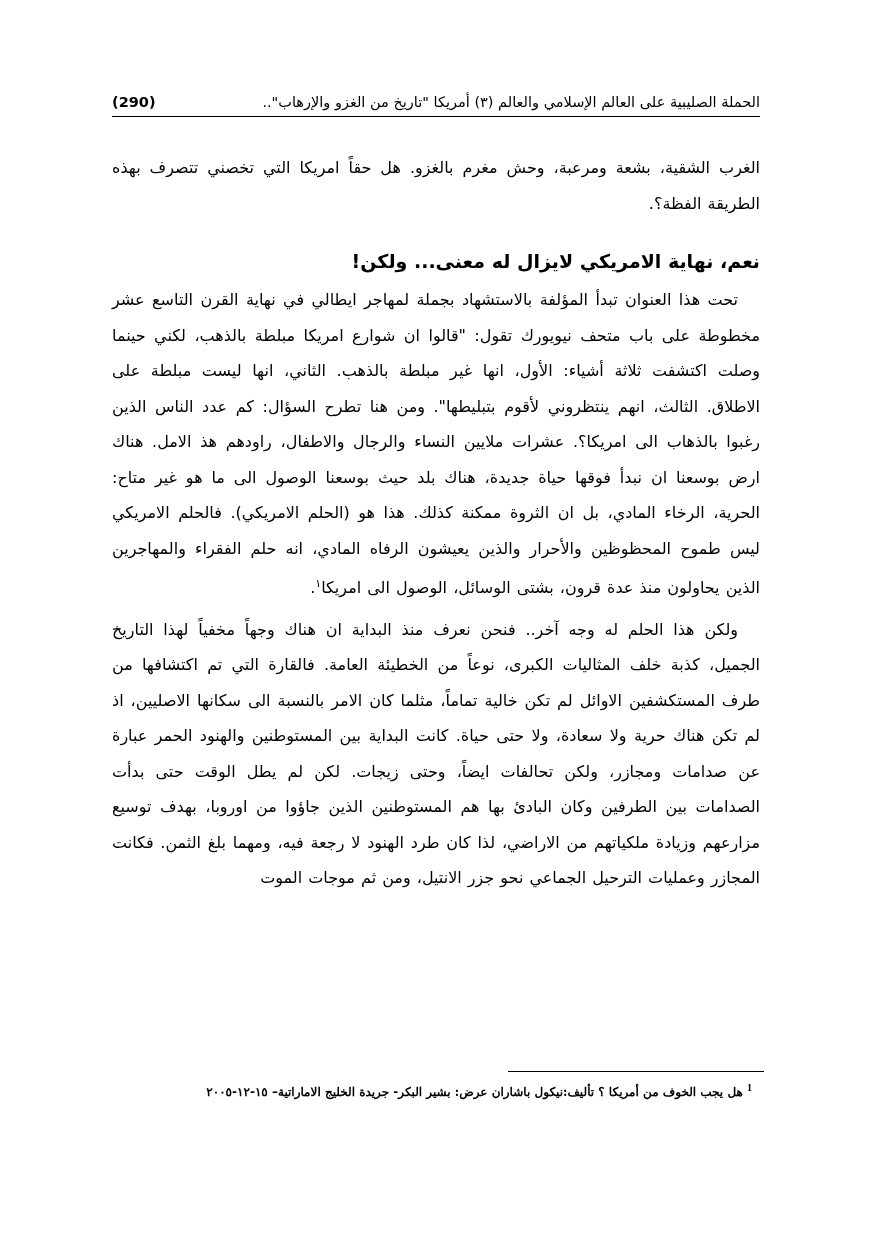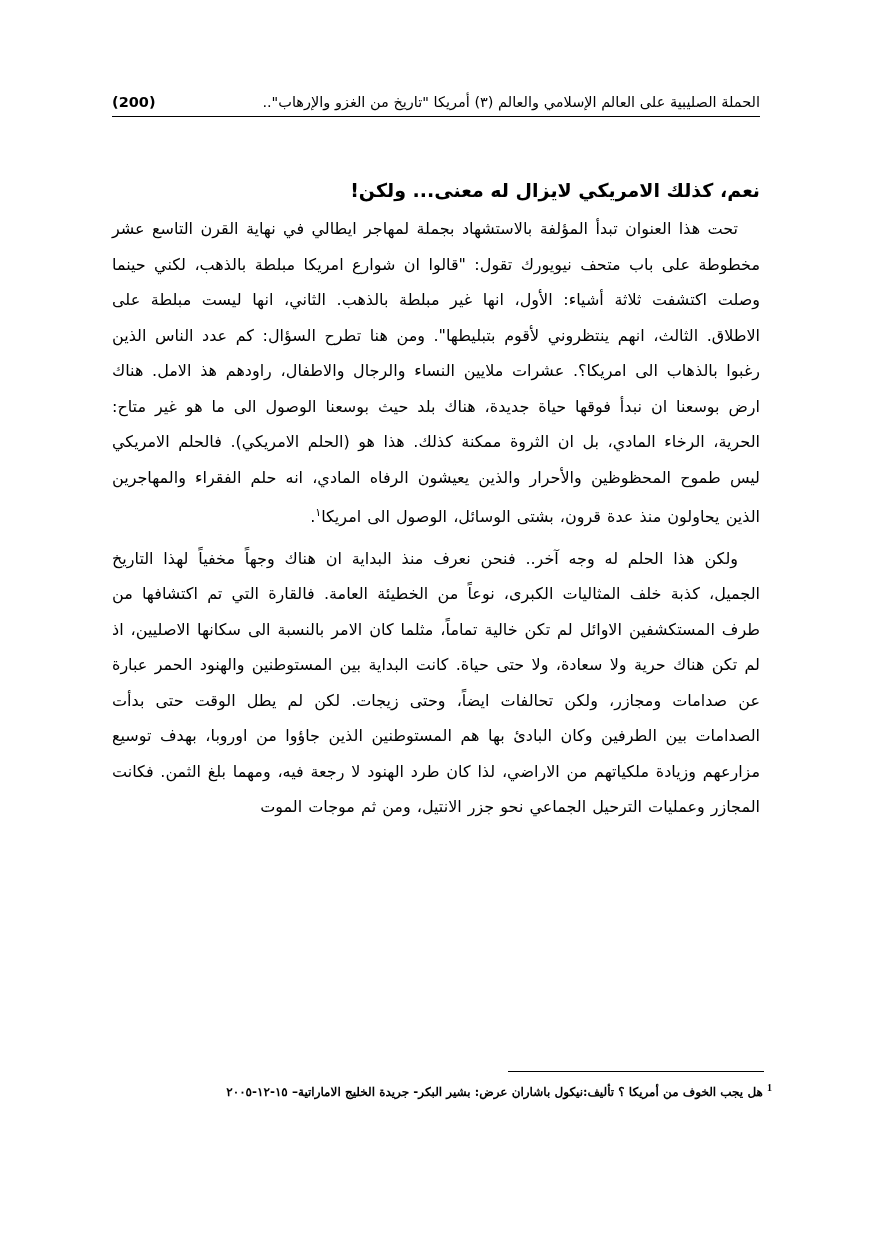--- a/index.html
+++ b/index.html
@@ -73,21 +73,21 @@
     .footnote-rule {
       position: absolute;
       left: 508px;
       top: 1071px;
       width: 256px;
       height: 0;
       border-top: 1px solid #000;
     }
     .footnote {
       position: absolute;
-      left: 120px;
+      left: 100px;
       top: 1076px;
       width: 652px;
       direction: rtl;
       font-family: "DejaVu Serif", serif;
       font-size: 12px;
       font-weight: bold;
       line-height: 24px;
       text-align: justify;
       text-align-last: right;
     }
@@ -95,26 +95,27 @@
       font-size: 10px;
       vertical-align: super;
       font-family: "Liberation Serif", serif;
     }
   </style>
 </head>
 <body>
 
 <div class="page-header">
   <span class="header-title">الحملة الصليبية على العالم الإسلامي والعالم (٣) أمريكا "تاريخ من الغزو والإرهاب"..</span>
-  <span class="header-page">(200)</span>
+  <span class="header-page">(290)</span>
 </div>
 
 <div class="content">
+  <p class="para">الغرب الشقية، بشعة ومرعبة، وحش مغرم بالغزو. هل حقاً امريكا التي تخصني تتصرف بهذه الطريقة الفظة؟.</p>
 
-  <h2 class="heading">نعم، كذلك الامريكي لايزال له معنى... ولكن!</h2>
+  <h2 class="heading">نعم، نهاية الامريكي لايزال له معنى... ولكن!</h2>
 
   <p class="para indent"><span>تحت هذا العنوان تبدأ المؤلفة بالاستشهاد بجملة لمهاجر ايطالي في نهاية القرن التاسع عشر مخطوطة على باب متحف نيويورك تقول: "قالوا ان شوارع امريكا مبلطة بالذهب، لكني حينما وصلت اكتشفت ثلاثة أشياء: الأول، انها غير مبلطة بالذهب. الثاني، انها ليست مبلطة على الاطلاق. الثالث، انهم ينتظروني لأقوم بتبليطها". ومن هنا تطرح السؤال: كم عدد الناس الذين رغبوا بالذهاب الى امريكا؟. عشرات ملايين النساء والرجال والاطفال، راودهم هذ الامل. هناك ارض بوسعنا ان نبدأ فوقها حياة جديدة، هناك بلد حيث بوسعنا الوصول الى ما هو غير متاح: الحرية، الرخاء المادي، بل ان الثروة ممكنة كذلك. هذا هو (الحلم الامريكي). فالحلم الامريكي ليس طموح المحظوظين والأحرار والذين يعيشون الرفاه المادي، انه حلم الفقراء والمهاجرين الذين يحاولون منذ عدة قرون، بشتى الوسائل، الوصول الى امريكا</span><span class="fn-ref">١</span><span>.</span></p>
 
   <div class="gap"></div>
 
   <p class="para indent">ولكن هذا الحلم له وجه آخر.. فنحن نعرف منذ البداية ان هناك وجهاً مخفياً لهذا التاريخ الجميل، كذبة خلف المثاليات الكبرى، نوعاً من الخطيئة العامة. فالقارة التي تم اكتشافها من طرف المستكشفين الاوائل لم تكن خالية تماماً، مثلما كان الامر بالنسبة الى سكانها الاصليين، اذ لم تكن هناك حرية ولا سعادة، ولا حتى حياة. كانت البداية بين المستوطنين والهنود الحمر عبارة عن صدامات ومجازر، ولكن تحالفات ايضاً، وحتى زيجات. لكن لم يطل الوقت حتى بدأت الصدامات بين الطرفين وكان البادئ بها هم المستوطنين الذين جاؤوا من اوروبا، بهدف توسيع مزارعهم وزيادة ملكياتهم من الاراضي، لذا كان طرد الهنود لا رجعة فيه، ومهما بلغ الثمن. فكانت المجازر وعمليات الترحيل الجماعي نحو جزر الانتيل، ومن ثم موجات الموت</p>
 </div>
 
 <div class="footnote-rule"></div>
 

